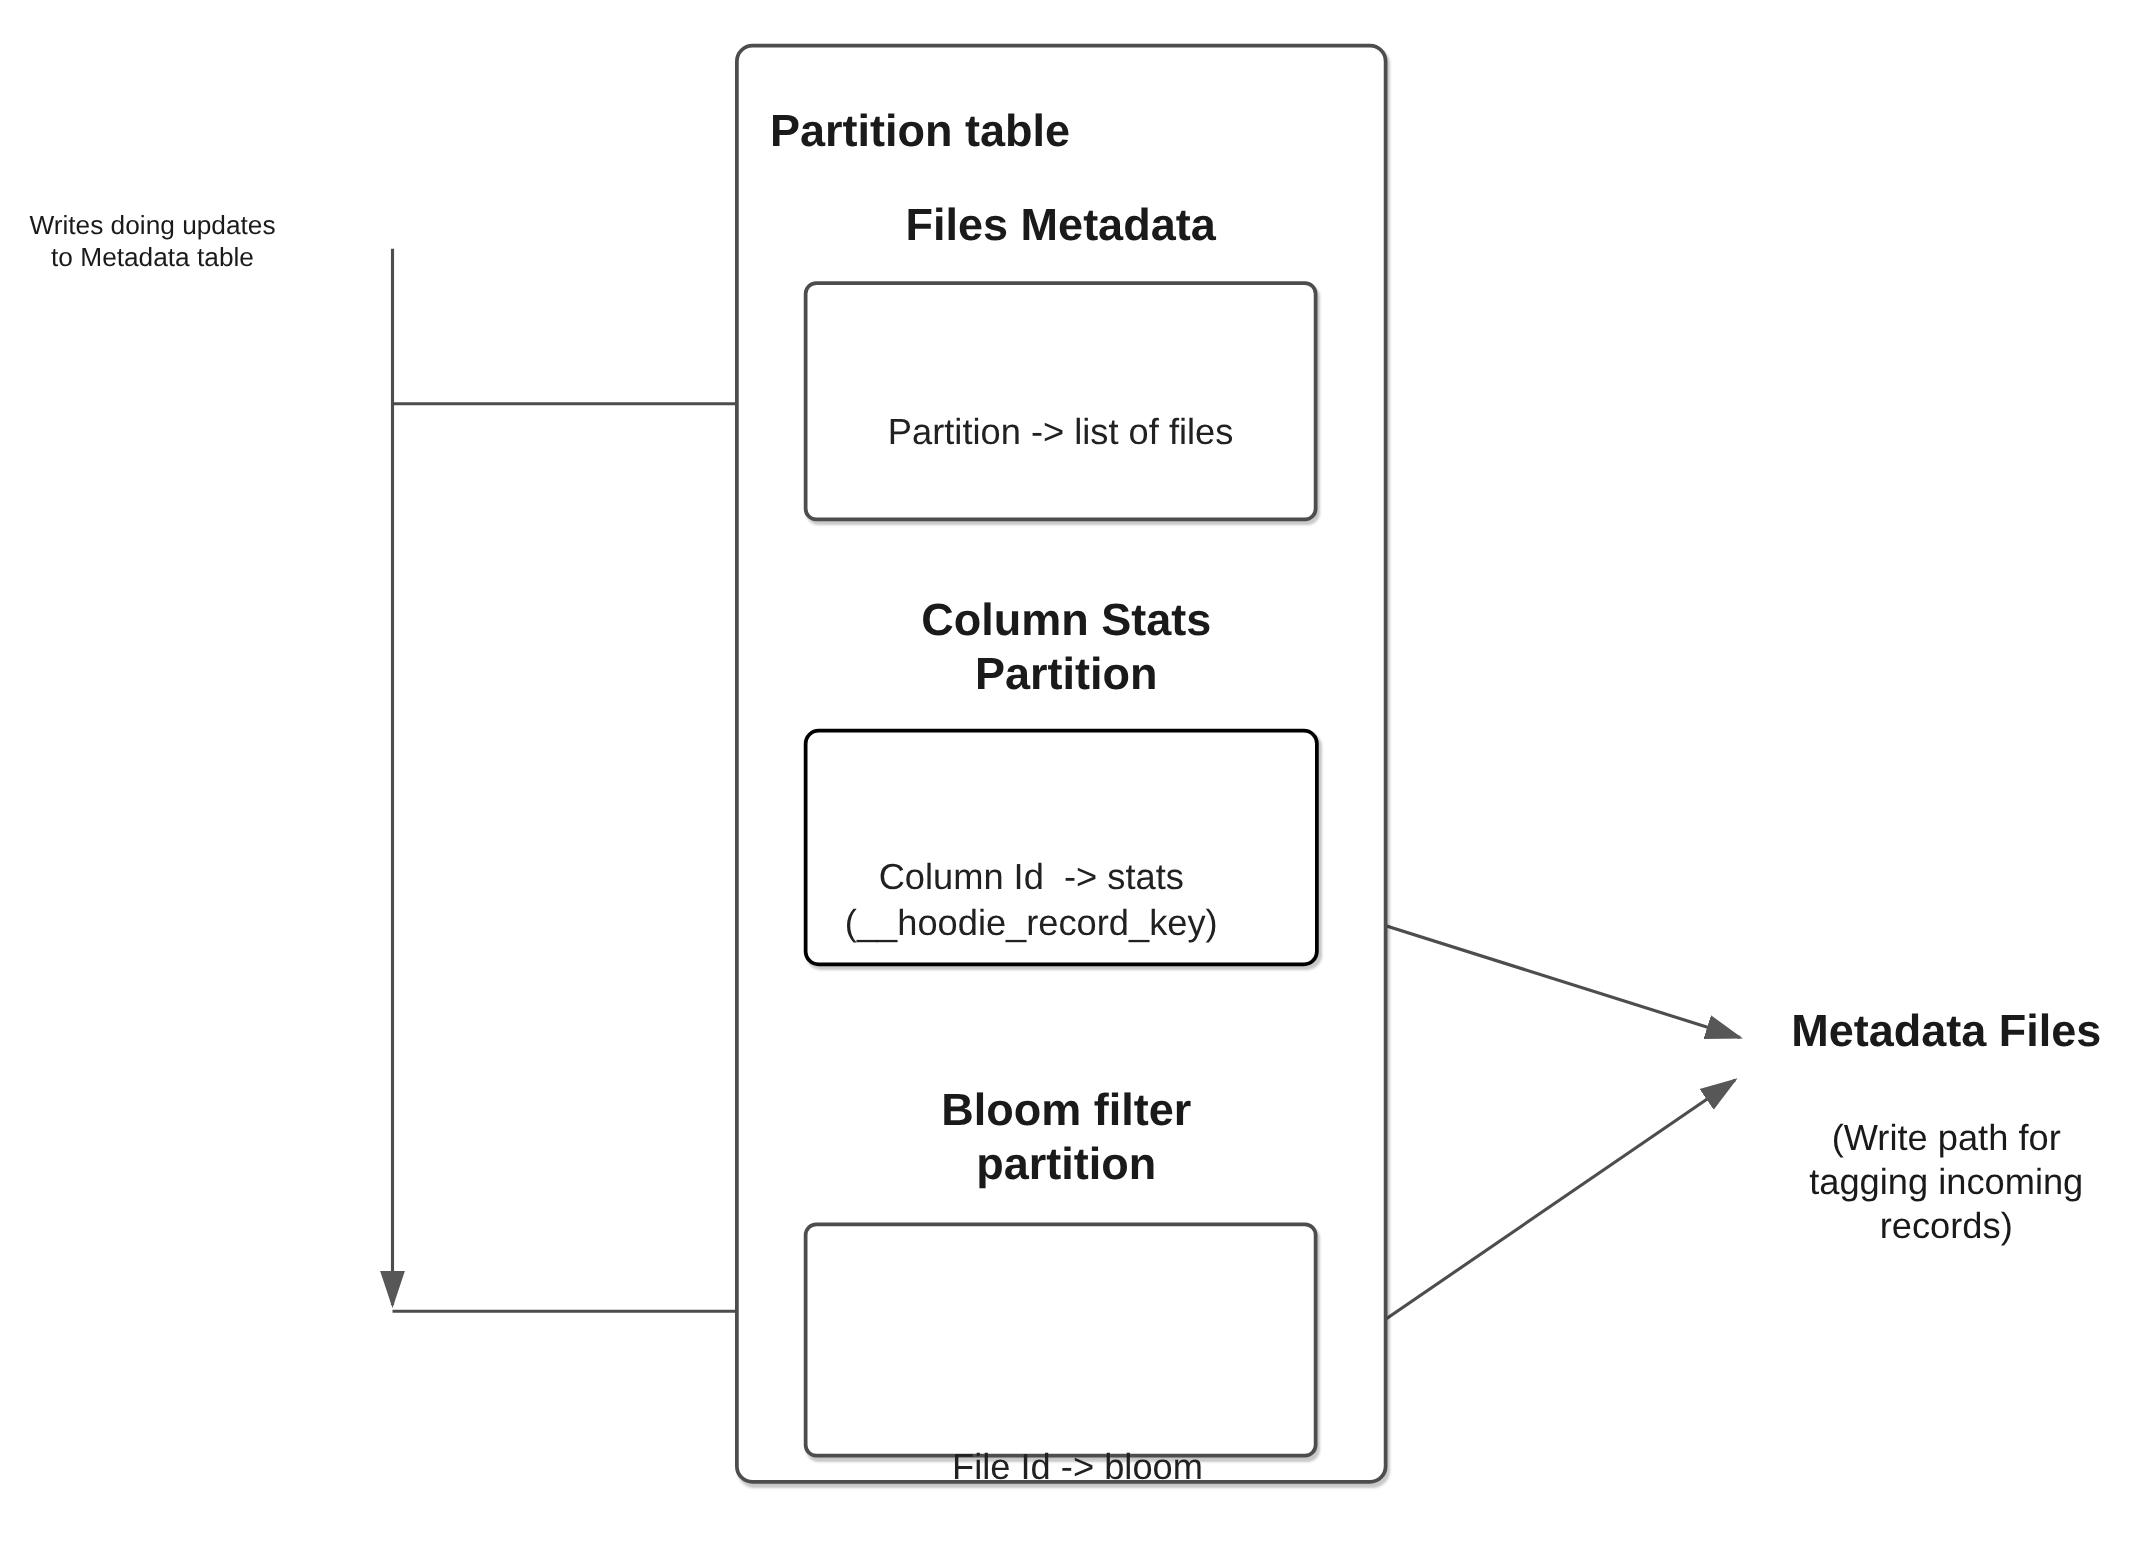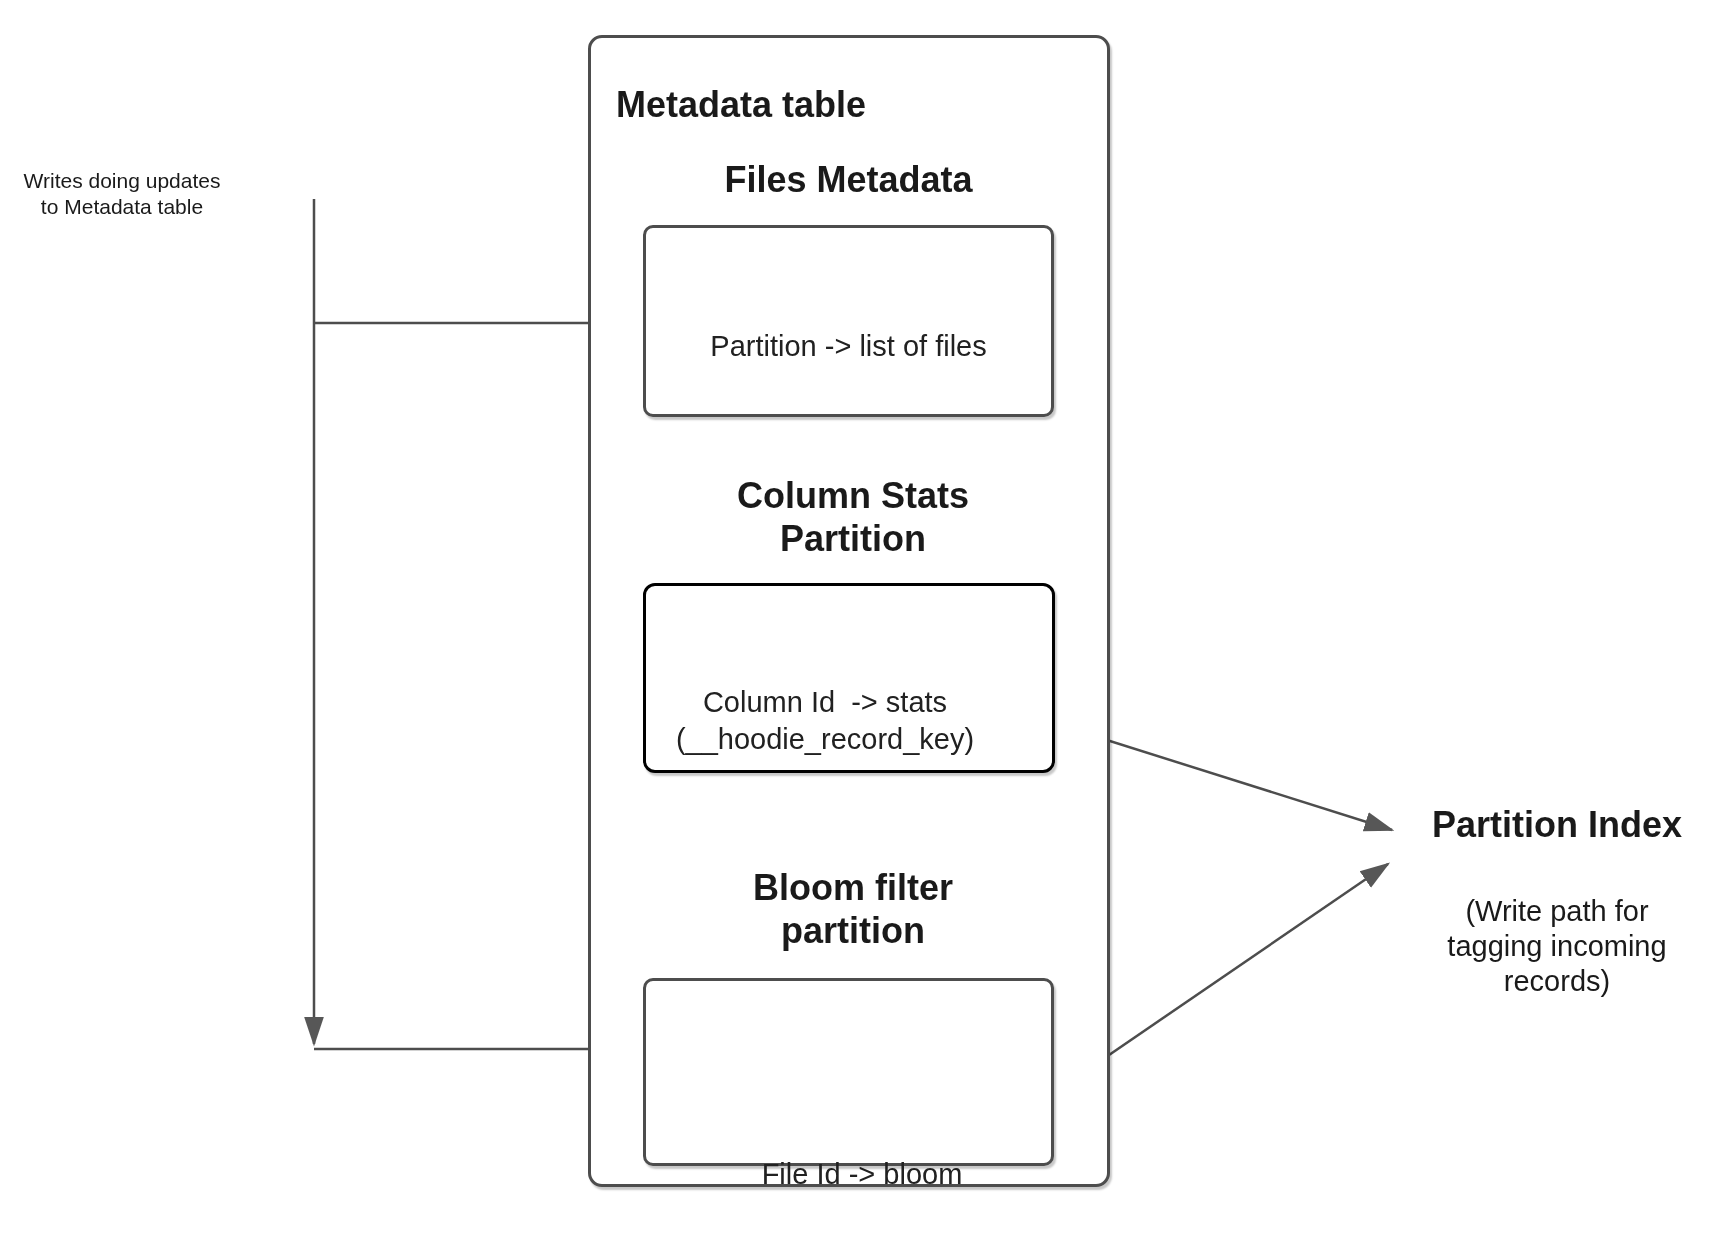--- a/index.html
+++ b/index.html
@@ -109,31 +109,31 @@
     <line x1="314" y1="1049" x2="642" y2="1049" stroke="#4d4d4d" stroke-width="2.5"></line>
 
     <line x1="1056" y1="724" x2="1392" y2="830" stroke="#4d4d4d" stroke-width="2.5" marker-end="url(#arrowhead)"></line>
 
     <line x1="1055" y1="1092" x2="1388" y2="864" stroke="#4d4d4d" stroke-width="2.5" marker-end="url(#arrowhead)"></line>
   </svg>
 
   <div id="writes-note" class="abs">Writes doing updates to Metadata table</div>
 
   <div id="outer-box" class="abs shape"></div>
-  <div id="metadata-table-title" class="abs">Metadata table</div>
+  <div id="metadata-table-title" class="abs">Partition table</div>
 
   <div id="files-heading" class="abs heading">Files Metadata</div>
   <div id="files-box" class="abs shape"></div>
   <div id="files-body" class="abs bodytext">Partition -&gt; list of files</div>
 
   <div id="column-heading" class="abs heading">Column Stats Partition</div>
   <div id="column-box" class="abs shape"></div>
   <div id="column-body" class="abs bodytext">Column Id  -&gt; stats
 (__hoodie_record_key)</div>
 
   <div id="bloom-heading" class="abs heading">Bloom filter partition</div>
   <div id="bloom-box" class="abs shape"></div>
   <div id="bloom-body" class="abs bodytext">File Id -&gt; bloom</div>
 
-  <div id="metadata-index-title" class="abs">Partition Index</div>
+  <div id="metadata-index-title" class="abs">Metadata Files</div>
   <div id="metadata-index-subtitle" class="abs">(Write path for tagging incoming records)</div>
 
 </div>
 
 </body></html>

